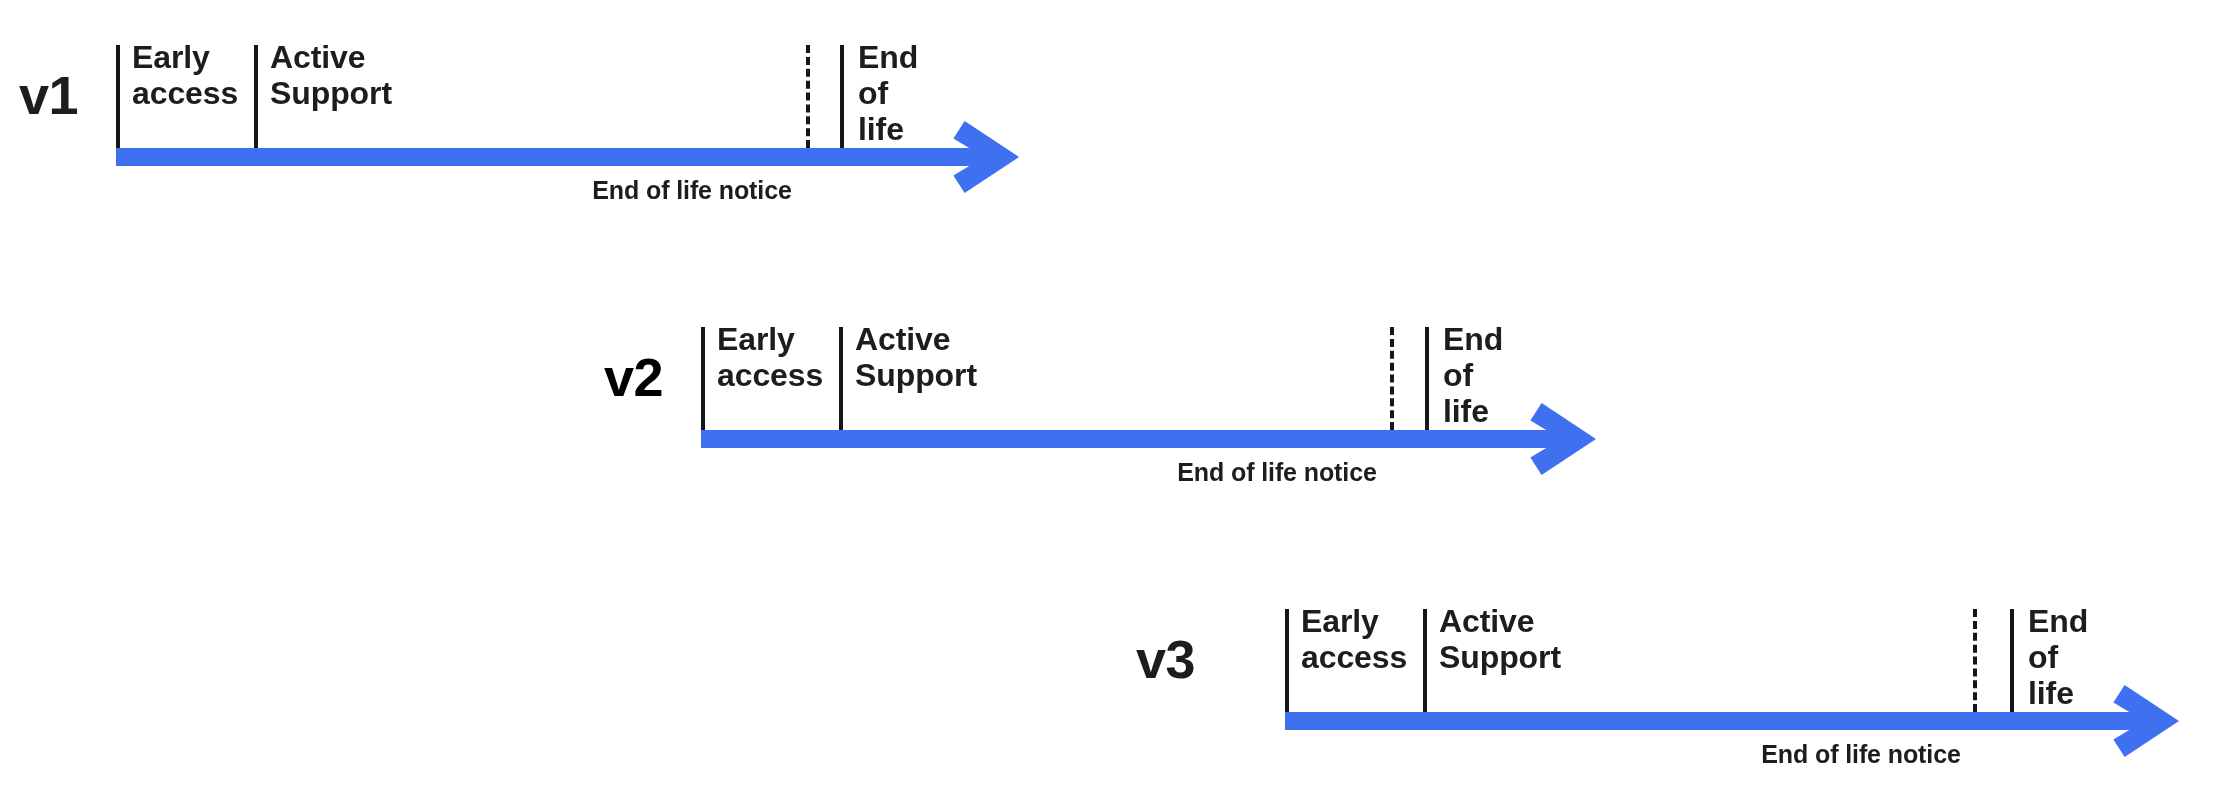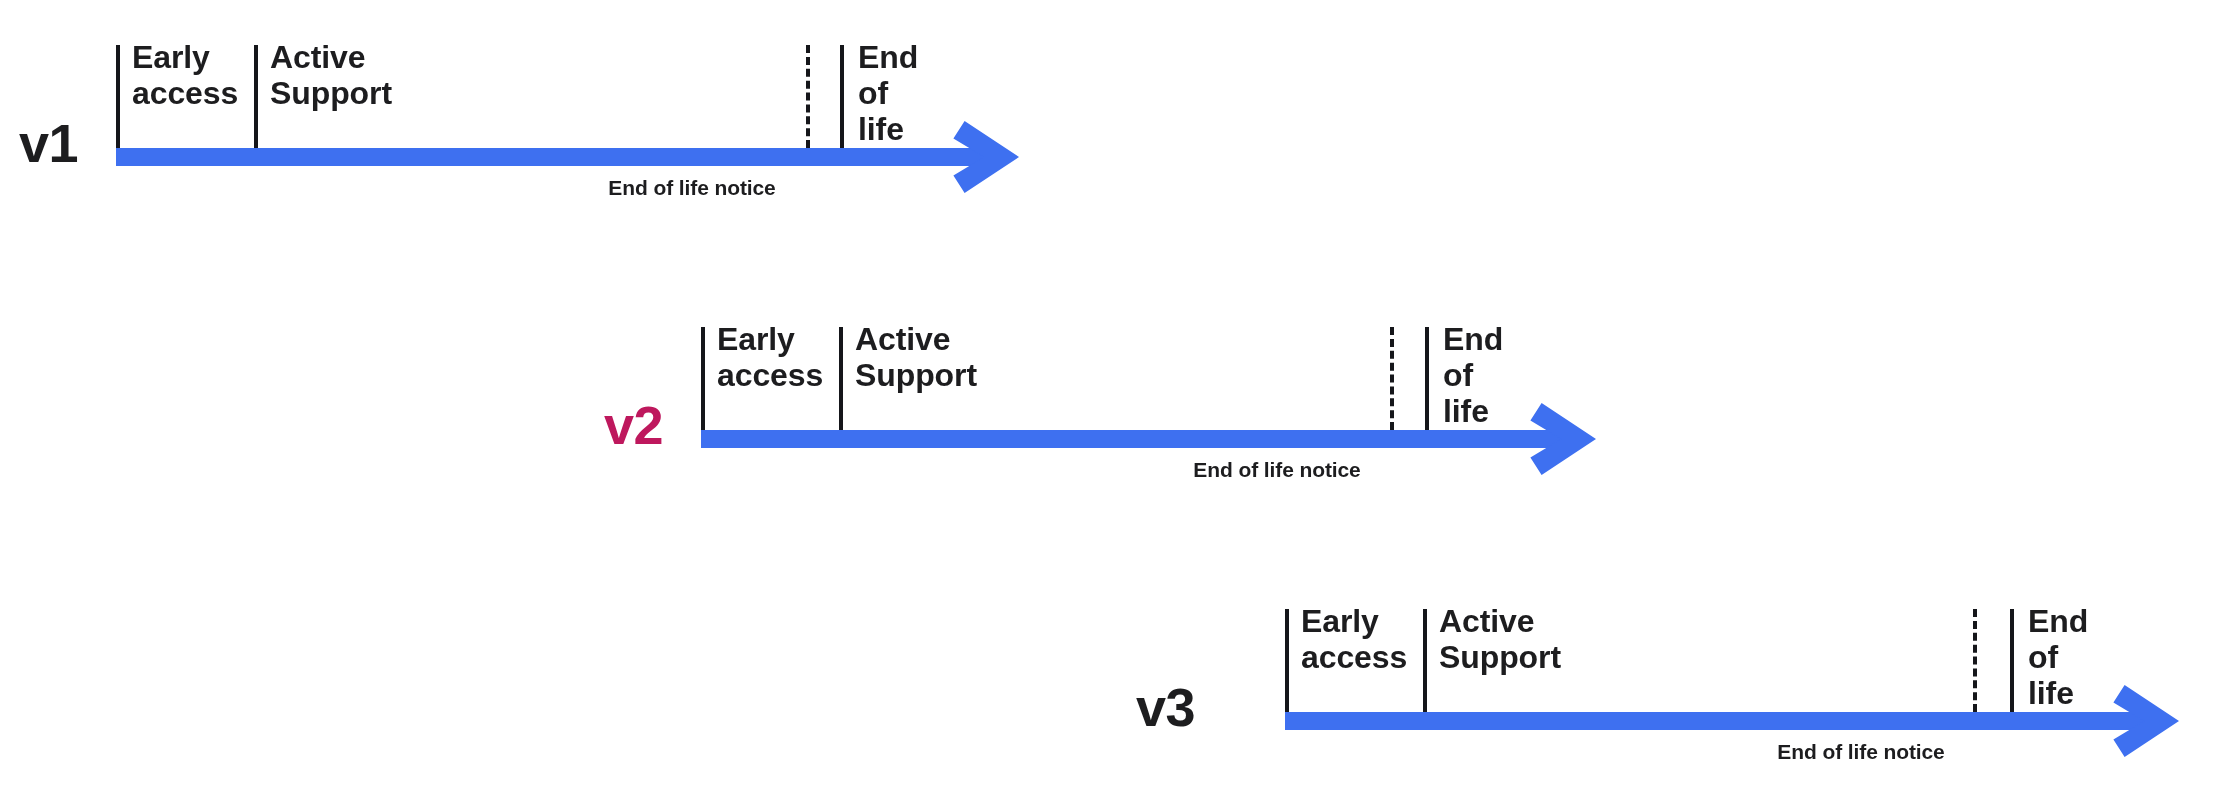--- a/index.html
+++ b/index.html
@@ -32,21 +32,20 @@
   .version-label {
     position: absolute;
     font-size: 54px;
     font-weight: 700;
     color: #1d1d1f;
     letter-spacing: -0.5px;
     line-height: 1;
     white-space: nowrap;
     text-align: right;
     transform: translate(-100%, -50%);
-    margin-top: 48px;
   }
 
   
   .tick {
     position: absolute;
     width: 4px;
     background: #15161a;
     transform: translateX(-2px);
   }
 
@@ -79,21 +78,21 @@
     font-weight: 700;
     color: #1d1d1f;
     line-height: 1.12;
     white-space: pre-line;
     letter-spacing: -0.1px;
   }
 
   
   .notice-label {
     position: absolute;
-    font-size: 21px;
+    font-size: 25px;
     font-weight: 700;
     color: #1d1d1f;
     line-height: 1.12;
     white-space: nowrap;
     letter-spacing: -0.1px;
     transform: translateX(-50%);
   }
 </style>
 </head>
 <body>
@@ -111,21 +110,21 @@
           <path d="M 12.6 6 L 67 42 L 12.6 78 L 1.4000000000000001 60.48 L 32.2 42 L 1.4000000000000001 23.520000000000003 Z" fill="#3e70f0"></path>
         </svg>
       </div>
       <div class="phase-label" style="left: 132px; top: 40px; color: rgb(29, 29, 31);">Early
 access</div>
       <div class="phase-label" style="left: 270px; top: 40px; color: rgb(29, 29, 31);">Active Support</div>
       <div class="phase-label" style="left: 858px; top: 40px; color: rgb(29, 29, 31);">End of life</div>
       <div class="notice-label" style="left: 692px; top: 176px; color: rgb(29, 29, 31);">End of life notice</div>
     </div>
     <div class="track">
-      <div class="version-label" style="left: 663px; top: 377px; color: #be185d;">v2</div>
+      <div class="version-label" style="left: 663px; top: 377px; color: #000000;">v2</div>
       <div class="tick" style="left: 703px; top: 327px; height: 103px; background: rgb(21, 22, 26);"></div>
       <div class="tick" style="left: 841px; top: 327px; height: 103px; background: rgb(21, 22, 26);"></div>
       <div class="tick" style="left: 1427px; top: 327px; height: 103px; background: rgb(21, 22, 26);"></div>
       <div class="tick-dashed" style="left: 1392px; top: 327px; height: 103px; border-left-color: rgb(21, 22, 26);"></div>
       <div class="bar" style="left: 701px; top: 430px; width: 864px; height: 18px; background: rgb(62, 112, 240);"></div>
       <div class="arrow-head" style="left: 1529px; top: 397px; width: 70px; height: 84px;">
         <svg width="70" height="84" viewBox="0 0 70 84">
           <path d="M 12.6 6 L 67 42 L 12.6 78 L 1.4000000000000001 60.48 L 32.2 42 L 1.4000000000000001 23.520000000000003 Z" fill="#3e70f0"></path>
         </svg>
       </div>

